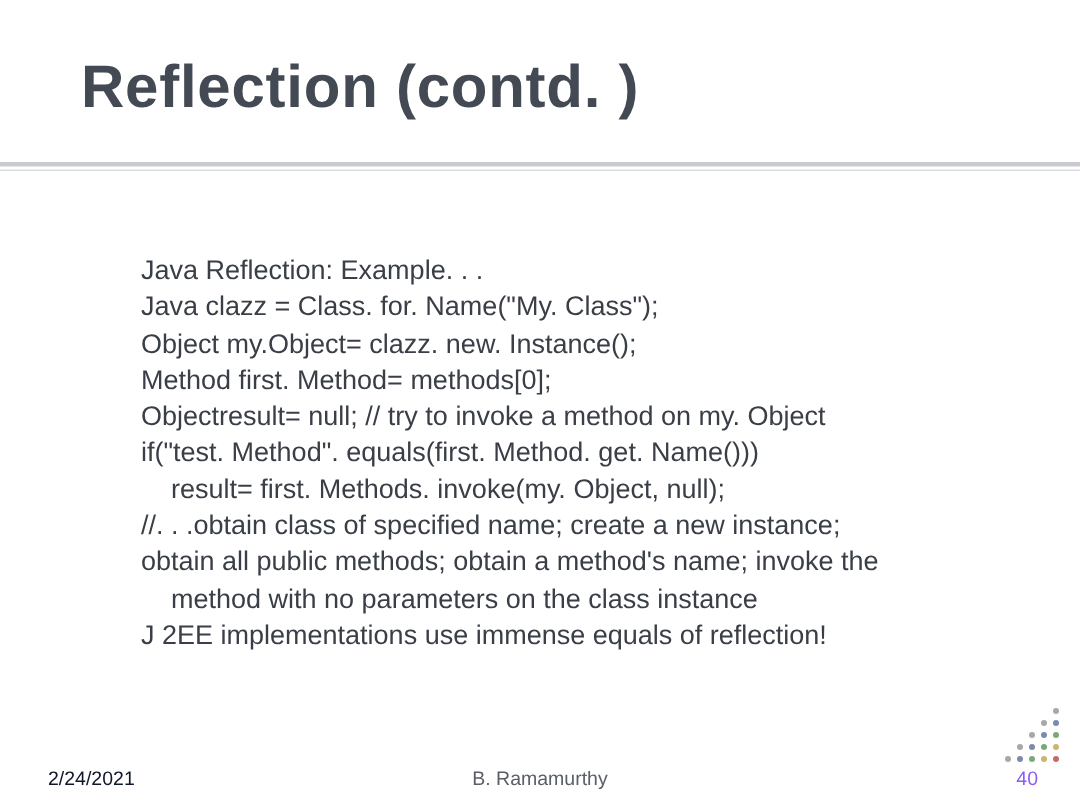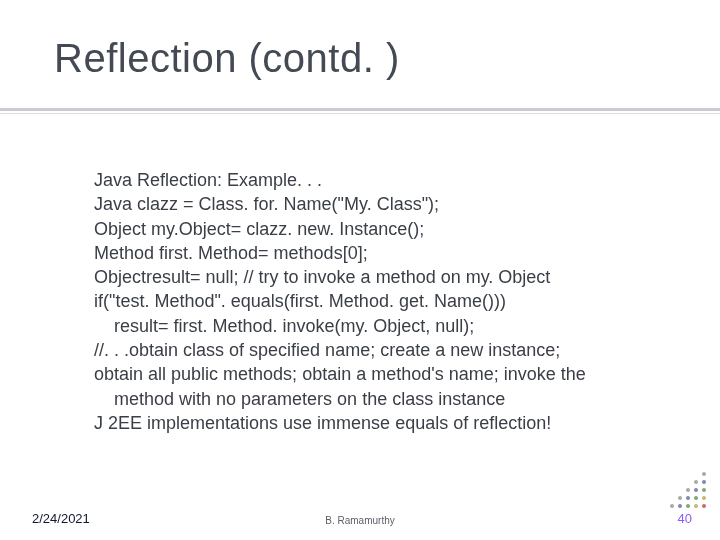--- a/index.html
+++ b/index.html
@@ -17,21 +17,21 @@
     height: 540px;
     position: relative;
     box-sizing: border-box;
   }
   .title {
     position: absolute;
     left: 54px;
     top: 36px;
     font-size: 40px;
     color: #444a54;
-    font-weight: 400;
+    font-weight: 700;
     letter-spacing: 0.5px;
   }
   .title-underline {
     position: absolute;
     left: 0;
     top: 108px;
     width: 720px;
     height: 3px;
     background: #9aa0a8;
     opacity: 0.55;
@@ -65,21 +65,21 @@
     bottom: 14px;
     font-size: 13px;
     color: #0f172a;
   }
   .footer-center {
     position: absolute;
     left: 0;
     right: 0;
     bottom: 14px;
     text-align: center;
-    font-size: 10px;
+    font-size: 13px;
     color: #5a5f66;
   }
   .footer-right {
     position: absolute;
     right: 28px;
     bottom: 14px;
     font-size: 13px;
     color: #8b5cf6;
   }
   
@@ -127,21 +127,21 @@
   <div class="title-underline"></div>
   <div class="title-underline2"></div>
 
   <div class="body">
     <span class="line">Java Reflection: Example. . .</span>
     <span class="line">Java clazz = Class. for. Name("My. Class");</span>
     <span class="line">Object my.Object= clazz. new. Instance();</span>
     <span class="line">Method first. Method= methods[0];</span>
     <span class="line">Objectresult= null; // try to invoke a method on my. Object</span>
     <span class="line">if("test. Method". equals(first. Method. get. Name()))</span>
-    <span class="line indent1">  result= first. Method. invoke(my. Object, null);</span>
+    <span class="line indent1">  result= first. Methods. invoke(my. Object, null);</span>
     <span class="line">//. . .obtain class of specified name; create a new instance;</span>
     <span class="line"> obtain all public methods; obtain a method's name; invoke the</span>
     <span class="line indent1">   method with no parameters on the class instance</span>
     <span class="line">J 2EE implementations use immense equals of reflection!</span>
   </div>
 
   <div class="footer-left">2/24/2021</div>
   <div class="footer-center">B. Ramamurthy</div>
   <div class="footer-right">40</div>
 

